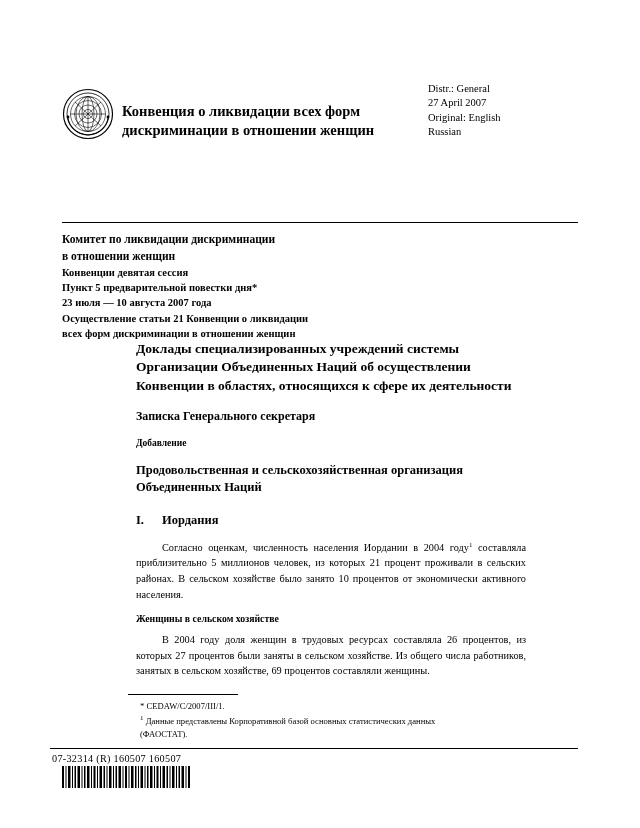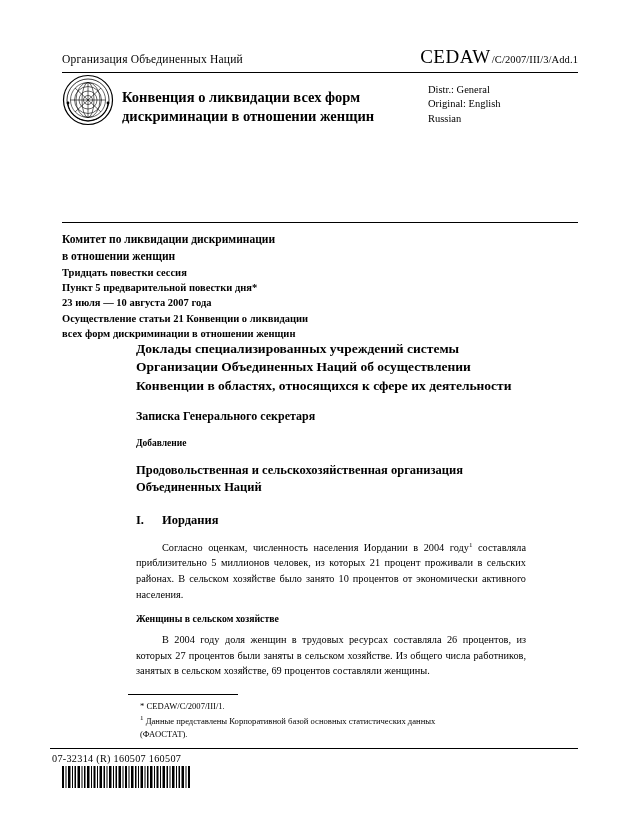--- a/index.html
+++ b/index.html
@@ -228,30 +228,20 @@
     display: flex;
     align-items: flex-end;
   }
   .barcode svg { display: block; }
 </style>
 </head>
 <body>
 
 <div class="page">
 
-  <div class="masthead">
-    <div class="masthead-top">
-      <div class="org-name">Организация Объединенных Наций</div>
-      <div class="symbol-wrap">
-        <span class="symbol-main">CEDAW</span>
-        <span class="symbol-sub">/C/2007/III/3/Add.1</span>
-      </div>
-    </div>
-    <hr class="rule">
-  </div>
 
   <div class="title-block">
     <div class="emblem">
       <svg viewBox="0 0 52 52" width="52" height="52" aria-hidden="true">
         <circle cx="26" cy="26" r="24.5" fill="#ffffff" stroke="#000000" stroke-width="1.2"></circle>
         <circle cx="26" cy="26" r="21" fill="#ffffff" stroke="#000000" stroke-width="0.8"></circle>
         <g stroke="#000000" stroke-width="0.6" fill="none">
           <circle cx="26" cy="26" r="4.5"></circle>
           <circle cx="26" cy="26" r="9"></circle>
           <circle cx="26" cy="26" r="13.5"></circle>
@@ -269,31 +259,32 @@
         </g>
         <g fill="#000000">
           <circle cx="6" cy="29" r="1.4"></circle>
           <circle cx="46" cy="29" r="1.4"></circle>
         </g>
       </svg>
     </div>
     <div class="conv-title">Конвенция о ликвидации всех форм дискриминации в отношении женщин</div>
     <div class="distr">
       <div>Distr.: General</div>
+      <div>27 April 2007</div>
       <div>Original: English</div>
       <div>Russian</div>
     </div>
   </div>
 
   <div class="rule2"></div>
 
   <div class="committee">
     <span class="line big">Комитет по ликвидации дискриминации</span>
     <span class="line big">в отношении женщин</span>
-    <span class="line">Тридцать повестки сессия</span>
+    <span class="line">Конвенции девятая сессия</span>
     <span class="line">Пункт 5 предварительной повестки дня*</span>
     <span class="line">23 июля — 10 августа 2007 года</span>
     <span class="line">Осуществление статьи 21 Конвенции о ликвидации</span>
     <span class="line">всех форм дискриминации в отношении женщин</span>
   </div>
 
   <div class="body-col">
     <h1 class="doc-head">Доклады специализированных учреждений системы Организации Объединенных Наций об осуществлении Конвенции в областях, относящихся к сфере их деятельности</h1>
     <h2 class="note-head">Записка Генерального секретаря</h2>
     <div class="addendum">Добавление</div>

